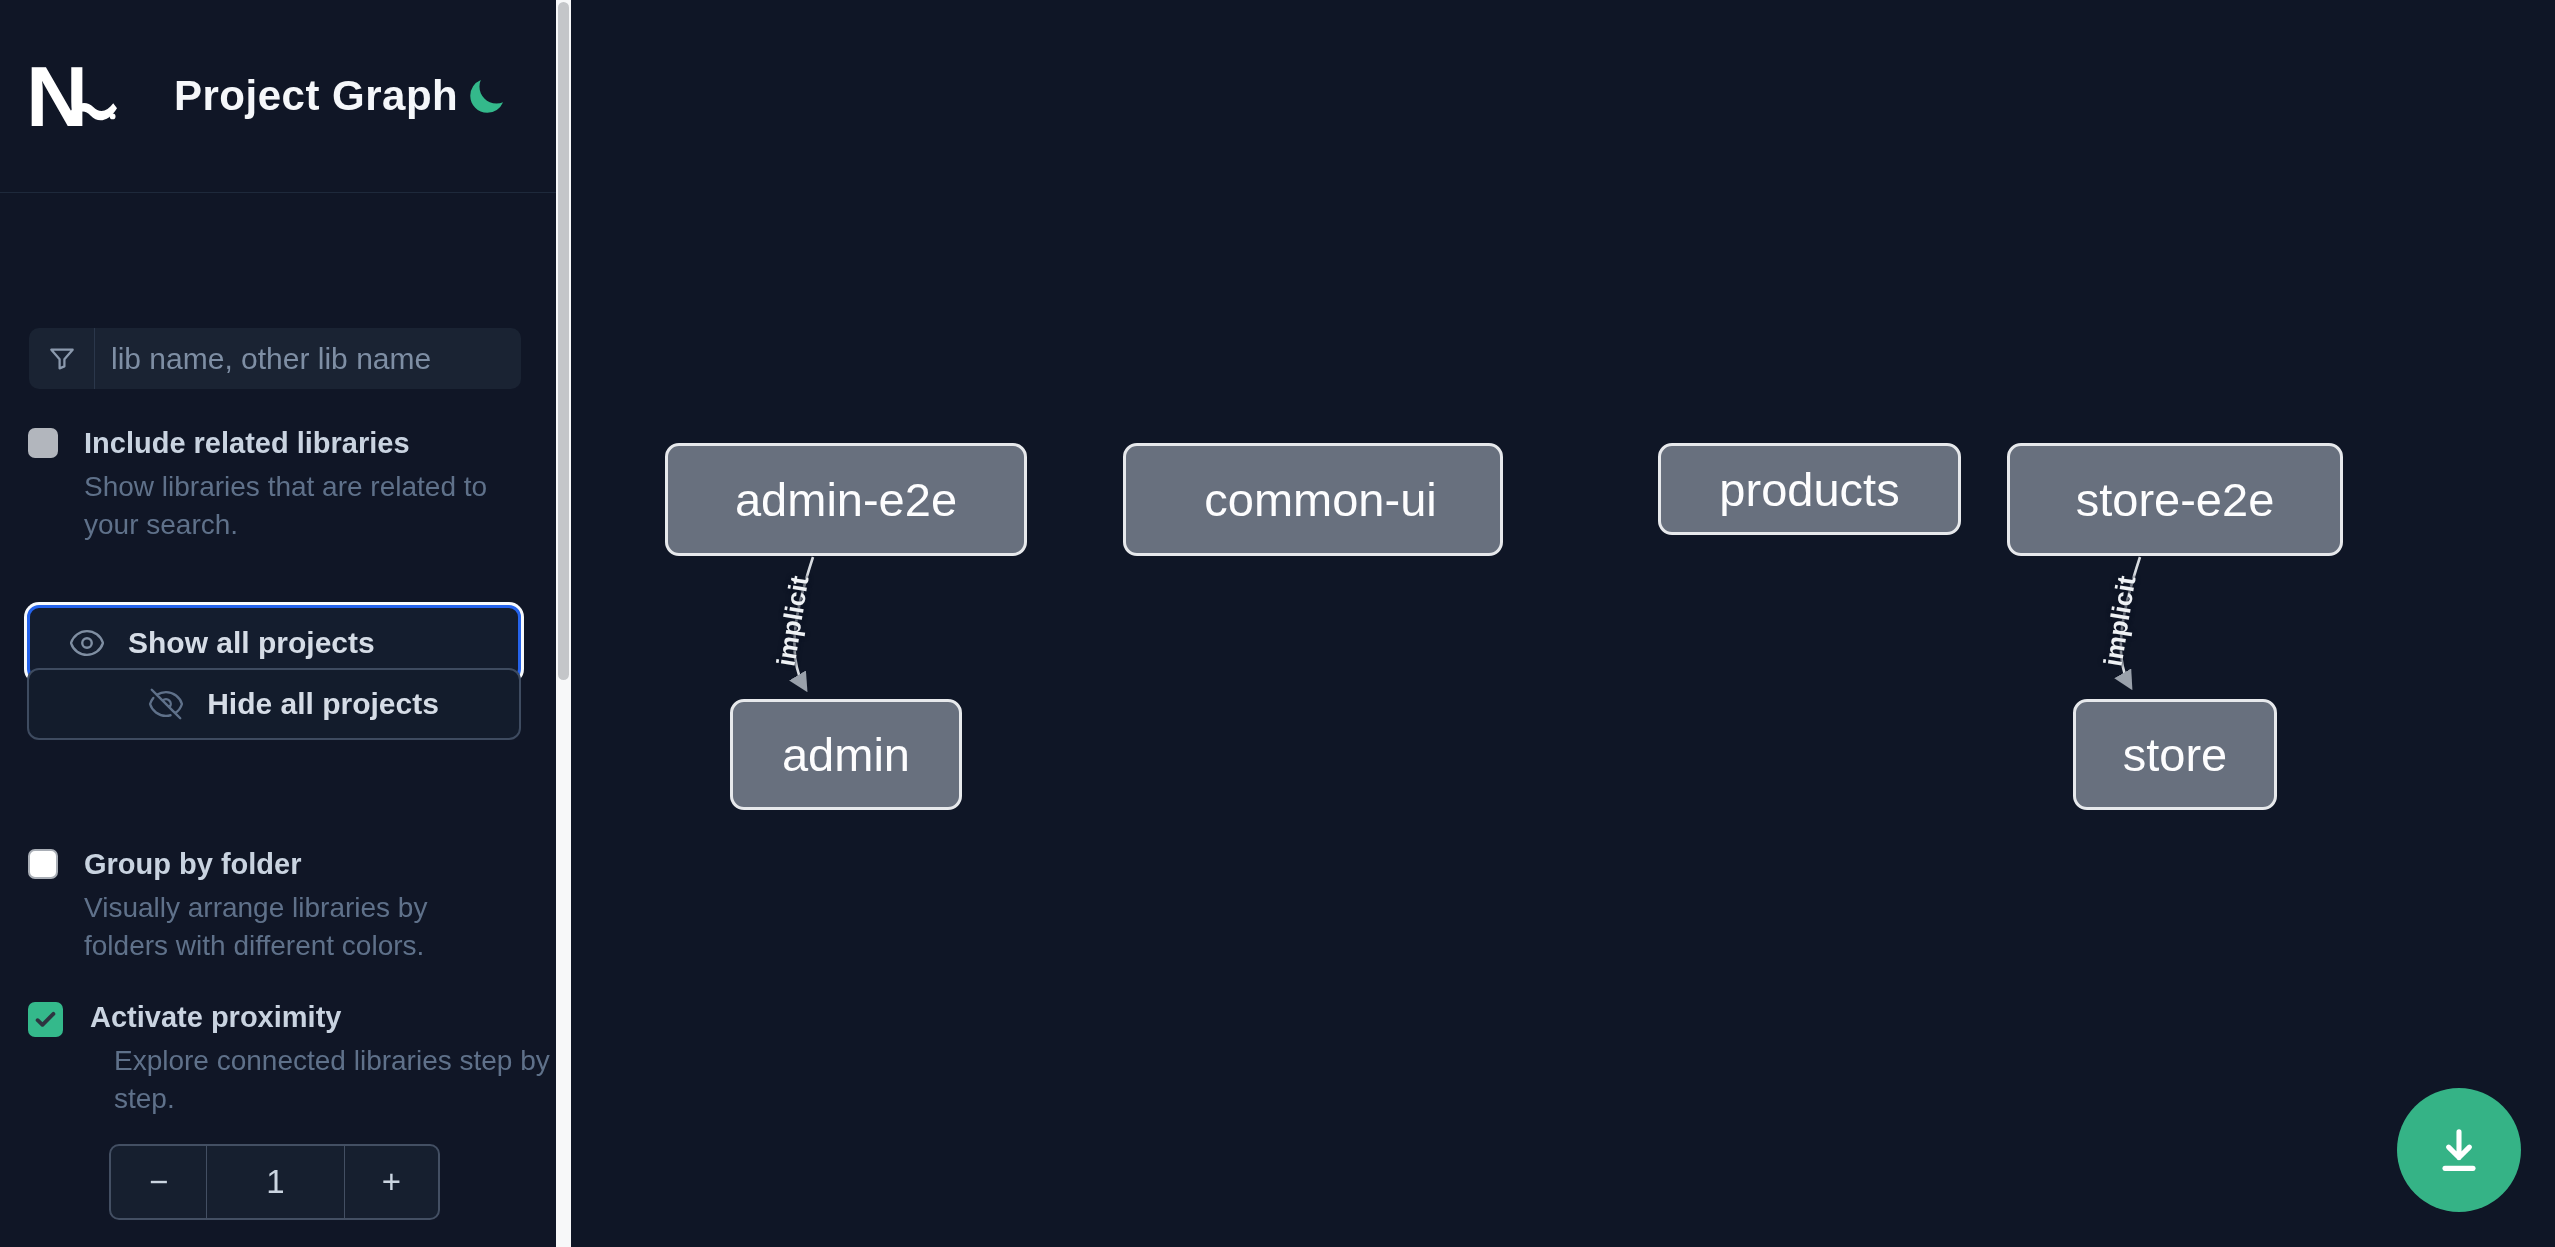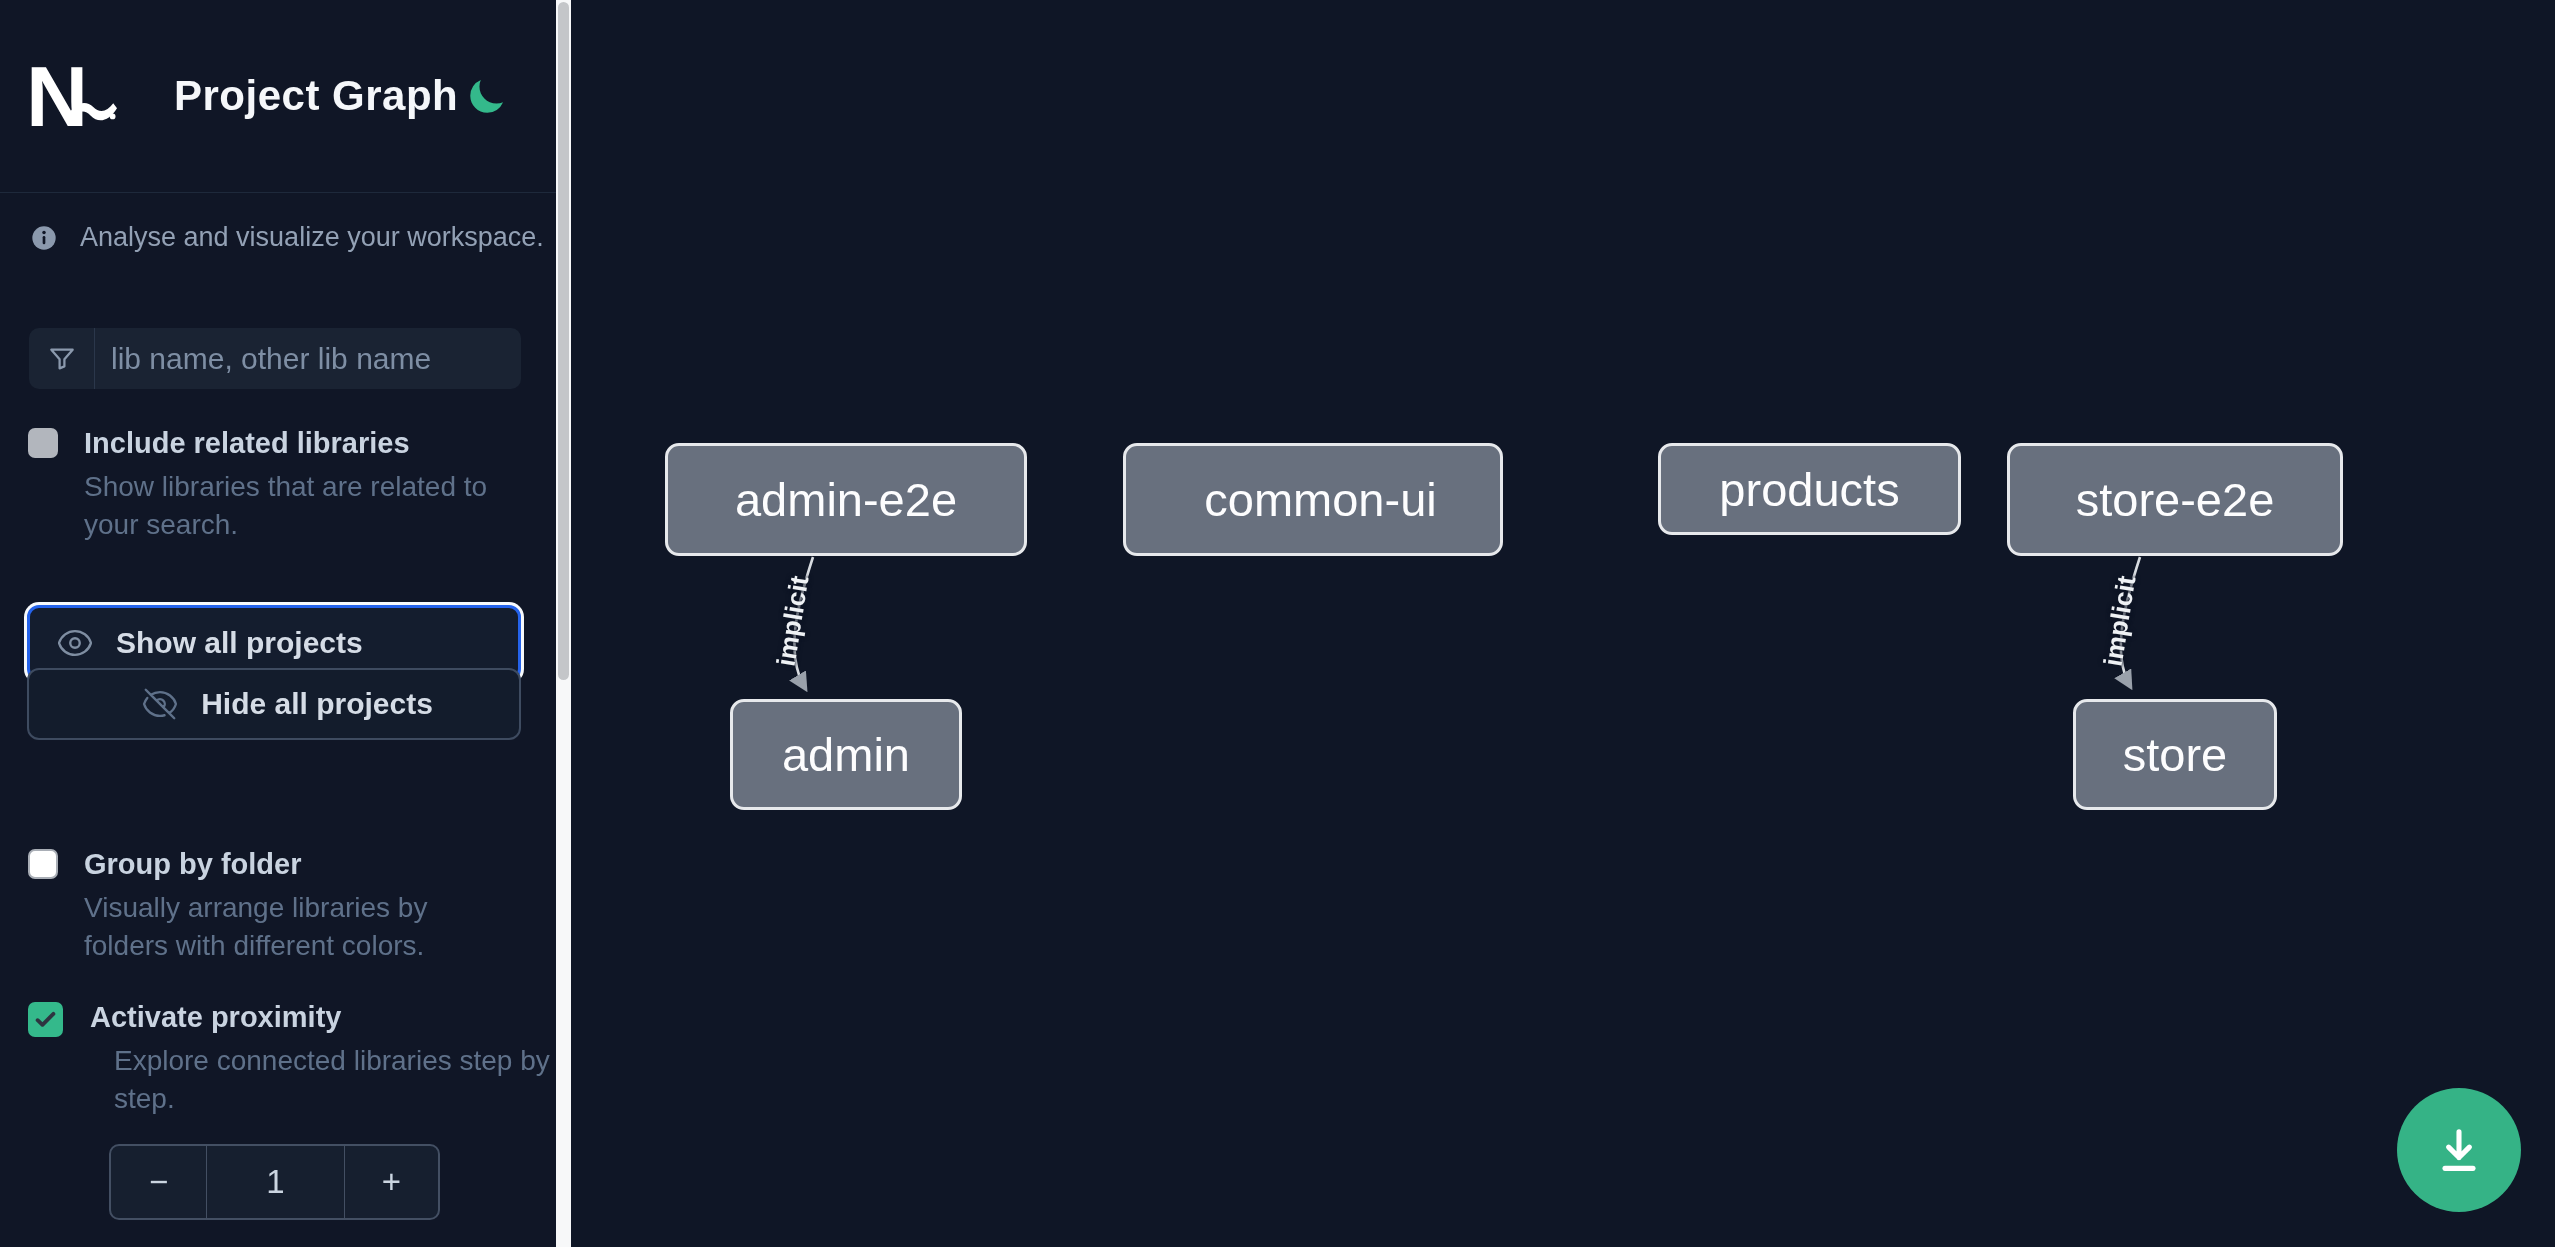--- a/index.html
+++ b/index.html
@@ -30,21 +30,21 @@
   .toggle { position:absolute; left:28px; }
   .cbx { position:absolute; left:0; top:0; border-radius:7px; }
   .cbx.gray  { width:30px; height:30px; background:#b2b6bd; }
   .cbx.white { width:30px; height:30px; background:#ffffff; border:2px solid #a9aeb6; }
   .cbx.green { width:35px; height:35px; background:#34b98b; display:flex; align-items:center; justify-content:center; }
   .toggle .txt { margin-left:56px; }
   .t-label { font-size:29px; font-weight:700; color:#c9d3e0; line-height:31px; }
   .t-desc { font-size:28px; color:#5f718a; line-height:38px; margin-top:9px; }
 
   .btn { position:absolute; left:27px; width:494px; border-radius:12px; background:#141d2e;
-         display:flex; align-items:center; gap:22px; padding-left:26px; cursor:pointer; }
+         display:flex; align-items:center; gap:22px; padding-left:38px; cursor:pointer; }
   .btn span { font-size:30px; font-weight:600; color:#d5dce6; }
   .btn-show { top:605px; height:76px; border:3px solid #2563eb; box-shadow:0 0 0 3px #f8fafc; }
   .btn-hide { top:668px; height:72px; border:2px solid #3e4b60; background:#131c2c;justify-content:center; }
 
   .stepper { position:absolute; left:109px; top:1144px; width:331px; height:76px;
              border:2px solid #434f63; border-radius:10px; background:#161f2f;
              display:flex; overflow:hidden; }
   .step-cell { display:flex; align-items:center; justify-content:center; font-size:33px;
                color:#cbd5e1; background:transparent; border:none; font-family:"Liberation Sans", sans-serif; cursor:pointer; }
   .step-dec { width:96px; }
@@ -81,28 +81,20 @@
       </svg>
     </div>
     <h1 class="page-title">Project Graph</h1>
     <button class="theme-toggle">
       <svg width="42" height="42" viewBox="0 0 24 24">
         <path d="M21.752 15.002A9.718 9.718 0 0118 15.75c-5.385 0-9.75-4.365-9.75-9.75 0-1.33.266-2.597.748-3.752A9.753 9.753 0 003 11.25C3 16.635 7.365 21 12.75 21a9.753 9.753 0 009.002-5.998z" fill="#34b98b"></path>
       </svg>
     </button>
   </div>
 
-  <div class="info-row">
-    <svg width="28" height="28" viewBox="0 0 24 24">
-      <circle cx="12" cy="12" r="10" fill="#8b99ad"></circle>
-      <rect x="10.85" y="10.2" width="2.3" height="7.2" rx="1.15" fill="#101626"></rect>
-      <circle cx="12" cy="7.2" r="1.5" fill="#101626"></circle>
-    </svg>
-    <span class="tagline">Analyse and visualize your workspace.</span>
-  </div>
 
   <div class="search">
     <div class="search-icon-cell">
       <svg width="32" height="32" viewBox="0 0 24 24" fill="none" stroke="#8b99ad" stroke-width="1.7" stroke-linecap="round" stroke-linejoin="round">
         <path d="M4 5h16l-6.2 7.2v5.3L10.2 19v-6.8z"></path>
       </svg>
     </div>
     <input type="text" value="" placeholder="lib name, other lib name" style="">
   </div>
 

